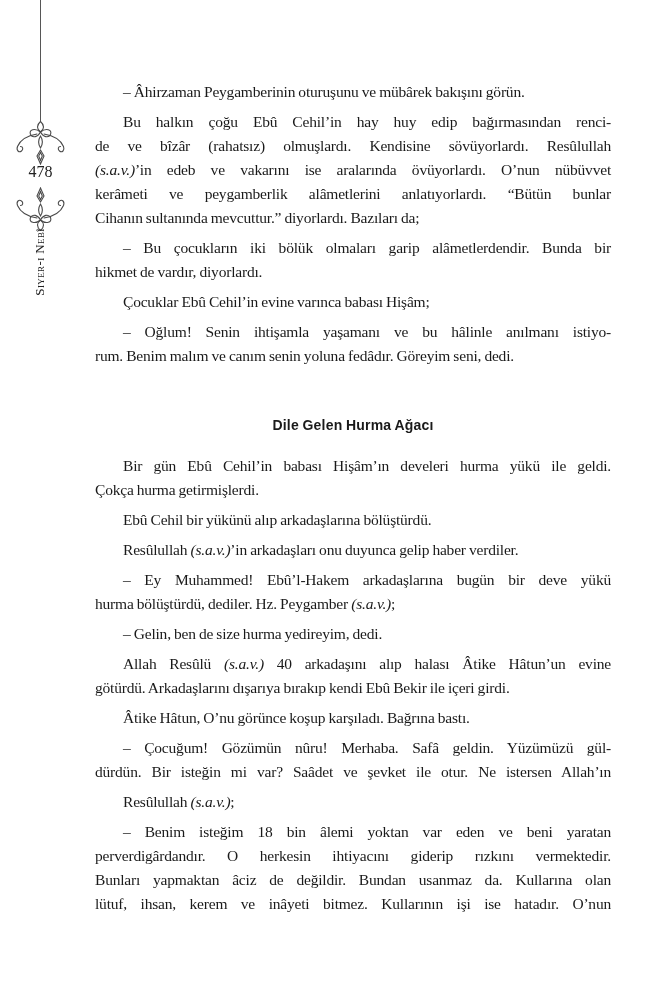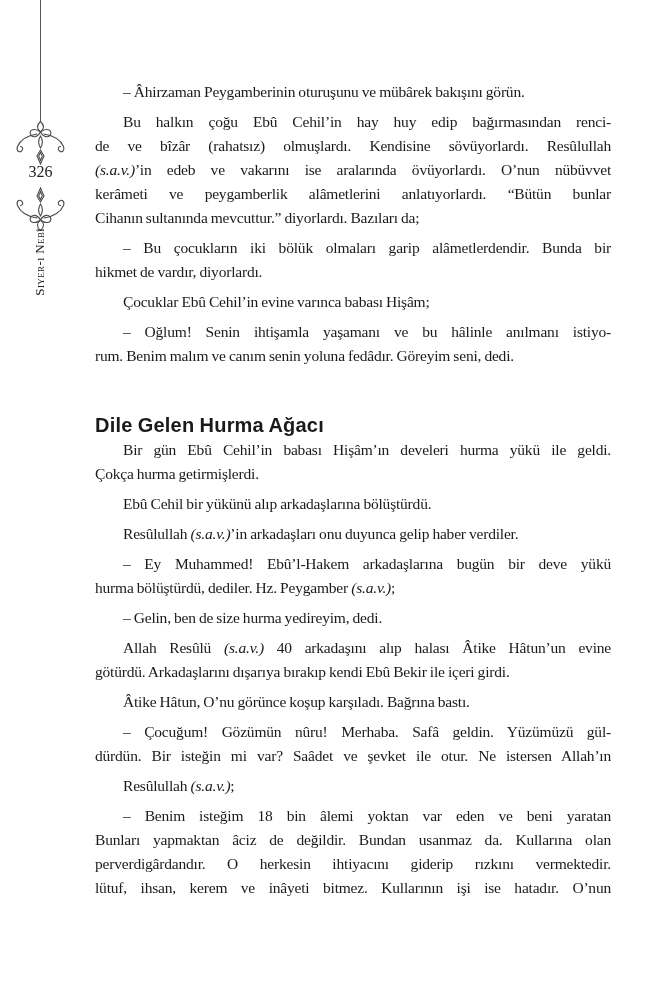--- a/index.html
+++ b/index.html
@@ -36,45 +36,45 @@
     font-size: 15.5px; line-height: 24px;
     letter-spacing: -0.2px; word-spacing: -0.5px;
   }
   .para { margin: 0 0 6px 0; }
   .line { text-align: justify; text-align-last: justify; min-height: 24px; }
   .line.nj { text-align-last: left; }
   .line.first { text-indent: 28px; }
   .it { font-style: italic; font-family: Liberation Serif, serif; }
   .heading {
     font-family: "Liberation Sans", "DejaVu Sans", sans-serif;
-    font-weight: bold; font-size: 20px; line-height: 26px;
+    font-weight: bold; font-size: 14px; line-height: 26px;
     letter-spacing: 0.2px;
-    text-align: left;
-    margin: 44px 0 0 0;
+    text-align: center;
+    margin: 44px 0 16px 0;
   }
 </style>
 </head>
 <body>
 
 <div class="rule"></div>
 
 <svg class="orn orn-top" viewBox="0 0 53 44">
   <g fill="none" stroke="#4a4a4a" stroke-width="1.1" stroke-linecap="round">
     <path d="M26.5 0.5 C22.5 4, 22.5 8, 26.5 11 C30.5 8, 30.5 4, 26.5 0.5 Z"></path>
     <path d="M26.5 11 C21 6.5, 14.5 8.5, 16.5 13.5 C18.5 17.5, 24 16, 26.5 11 Z"></path>
     <path d="M26.5 11 C32 6.5, 38.5 8.5, 36.5 13.5 C34.5 17.5, 29 16, 26.5 11 Z"></path>
     <path d="M23 13 C14 14.5, 6.5 18.5, 3.5 25.5 C2 29.5, 5 32, 7.5 30 C9.5 28.5, 9 25.5, 6.5 25.5"></path>
     <path d="M30 13 C39 14.5, 46.5 18.5, 49.5 25.5 C51 29.5, 48 32, 45.5 30 C43.5 28.5, 44 25.5, 46.5 25.5"></path>
     <path d="M26.5 15 C24 19, 24 23, 26.5 27 C29 23, 29 19, 26.5 15 Z"></path>
     <path d="M26.5 29 L30 35 L26.5 43 L23 35 Z"></path>
     <path d="M26.5 31.5 L28.3 35 L26.5 39.5 L24.7 35 Z"></path>
   </g>
 </svg>
 
-<div class="page-number">326</div>
+<div class="page-number">478</div>
 
 <svg class="orn orn-bottom" viewBox="0 0 53 44">
   <g fill="none" stroke="#4a4a4a" stroke-width="1.1" stroke-linecap="round">
     <path d="M26.5 0.5 C22.5 4, 22.5 8, 26.5 11 C30.5 8, 30.5 4, 26.5 0.5 Z"></path>
     <path d="M26.5 11 C21 6.5, 14.5 8.5, 16.5 13.5 C18.5 17.5, 24 16, 26.5 11 Z"></path>
     <path d="M26.5 11 C32 6.5, 38.5 8.5, 36.5 13.5 C34.5 17.5, 29 16, 26.5 11 Z"></path>
     <path d="M23 13 C14 14.5, 6.5 18.5, 3.5 25.5 C2 29.5, 5 32, 7.5 30 C9.5 28.5, 9 25.5, 6.5 25.5"></path>
     <path d="M30 13 C39 14.5, 46.5 18.5, 49.5 25.5 C51 29.5, 48 32, 45.5 30 C43.5 28.5, 44 25.5, 46.5 25.5"></path>
     <path d="M26.5 15 C24 19, 24 23, 26.5 27 C29 23, 29 19, 26.5 15 Z"></path>
     <path d="M26.5 29 L30 35 L26.5 43 L23 35 Z"></path>
@@ -133,17 +133,17 @@
     </div>
     <div class="para">
       <div class="line first"><span>– Çocuğum! Gözümün nûru! Merhaba. Safâ geldin. Yüzümüzü gül-</span></div>
       <div class="line"><span>dürdün. Bir isteğin mi var? Saâdet ve şevket ile otur. Ne istersen Allah’ın</span></div>
     </div>
     <div class="para">
       <div class="line first nj"><span>Resûlullah </span><span class="it">(s.a.v.)</span><span>;</span></div>
     </div>
     <div class="para">
       <div class="line first"><span>– Benim isteğim 18 bin âlemi yoktan var eden ve beni yaratan</span></div>
+      <div class="line"><span>perverdigârdandır. O herkesin ihtiyacını giderip rızkını vermektedir.</span></div>
       <div class="line"><span>Bunları yapmaktan âciz de değildir. Bundan usanmaz da. Kullarına olan</span></div>
-      <div class="line"><span>perverdigârdandır. O herkesin ihtiyacını giderip rızkını vermektedir.</span></div>
       <div class="line"><span>lütuf, ihsan, kerem ve inâyeti bitmez. Kullarının işi ise hatadır. O’nun</span></div>
     </div>
   </div>
 
 </body></html>

